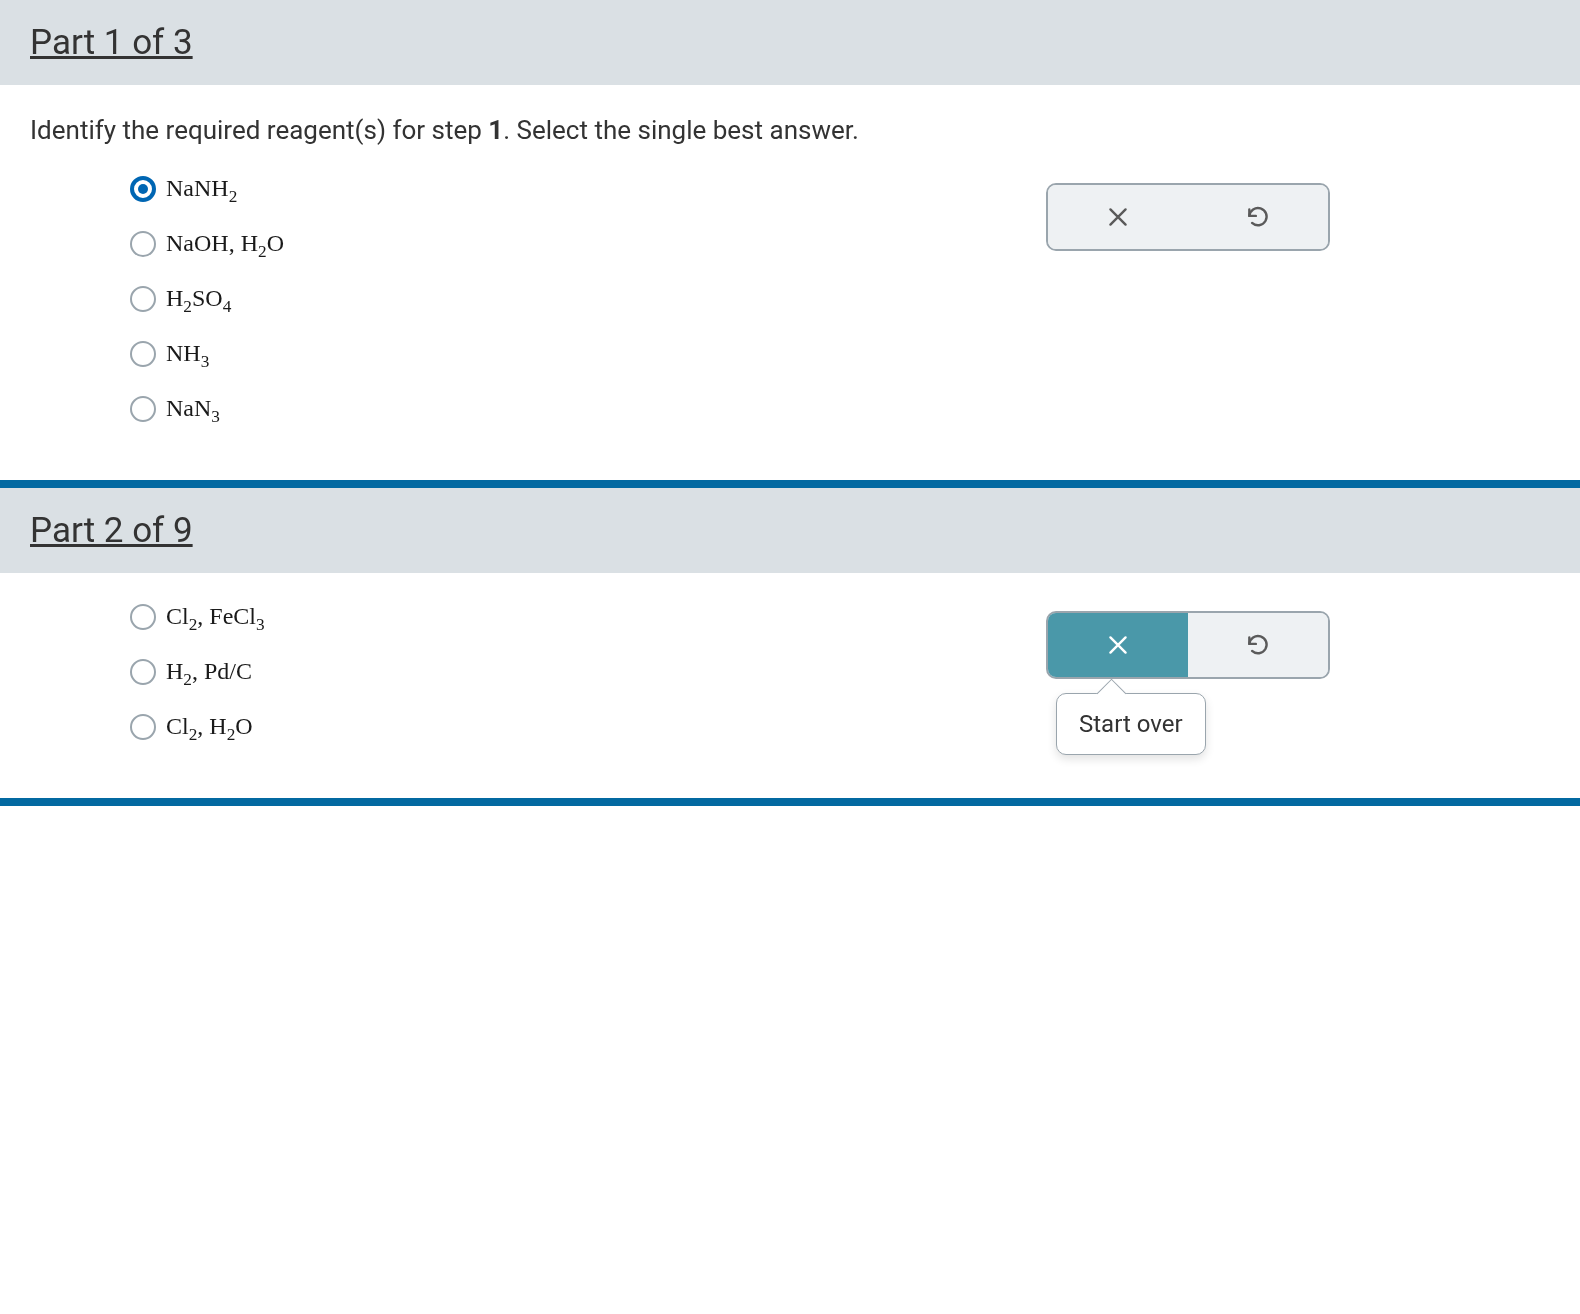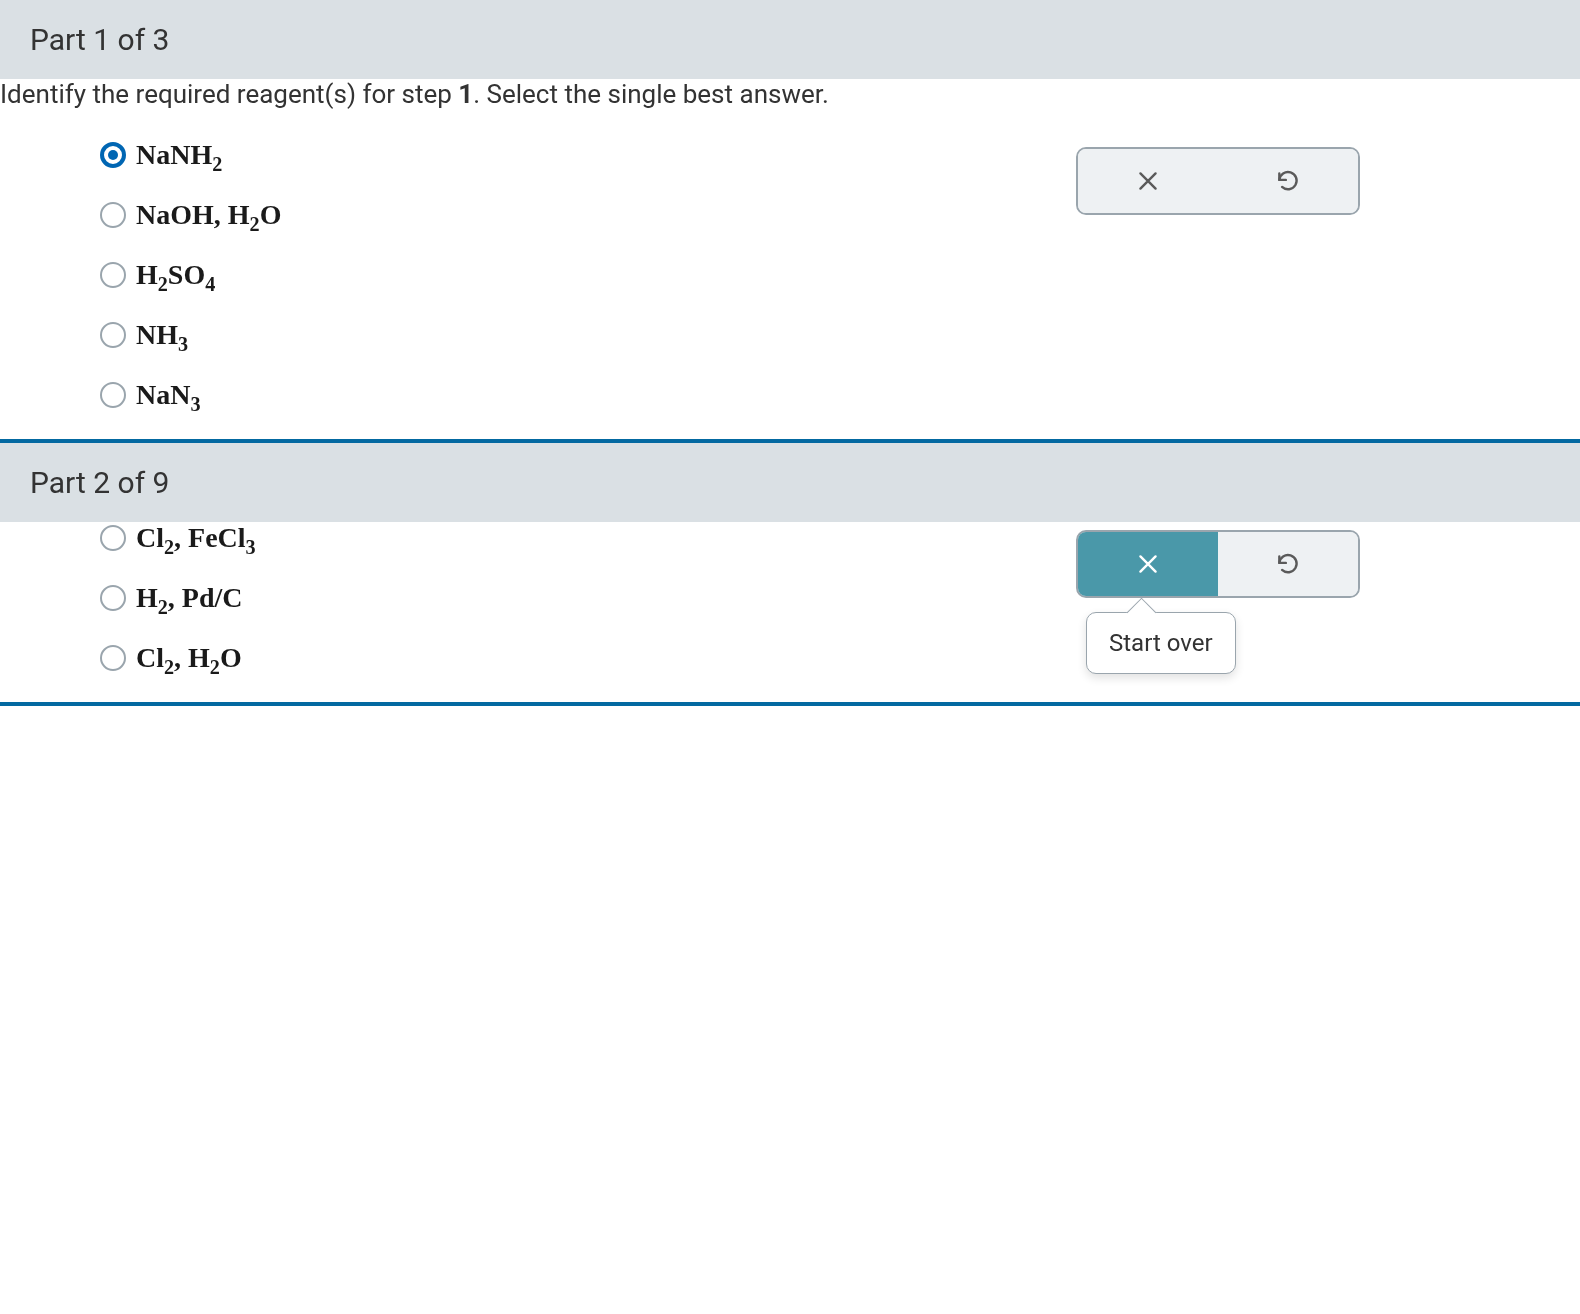--- a/index.html
+++ b/index.html
@@ -9,25 +9,27 @@
     }
     body {
       font-family: -apple-system, BlinkMacSystemFont, "Segoe UI", Roboto, Helvetica, Arial, sans-serif;
       background: #fff;
       color: #333;
       font-size: 26px;
     }
     .part-header {
       background: #dae0e4;
       padding: 22px 30px;
-      font-size: 30px;
-      color: #333;
+      font-size: 35px;
+      color: #333;
+      text-decoration: underline;
     }
     .part-body {
-      border-bottom: 4px solid #0369a1;
+      padding: 30px;
+      border-bottom: 8px solid #0369a1;
       position: relative;
     }
     .question-text {
       color: #333;
       margin-bottom: 30px;
     }
     .question-text .bold {
       font-weight: 700;
     }
     .content-row {
@@ -64,23 +66,22 @@
       width: 10px;
       height: 10px;
       background: #0066b3;
       border-radius: 50%;
       top: 50%;
       left: 50%;
       transform: translate(-50%, -50%);
     }
     .chem {
       font-family: "Times New Roman", Times, serif;
-      font-size: 28px;
+      font-size: 24px;
       color: #1a1a1a;
-      font-weight: bold;
     }
     .chem sub {
       font-size: 0.72em;
       vertical-align: sub;
       line-height: 0;
     }
     .toolbar-area {
       position: relative;
       flex: 0 0 auto;
       margin-left: auto;

